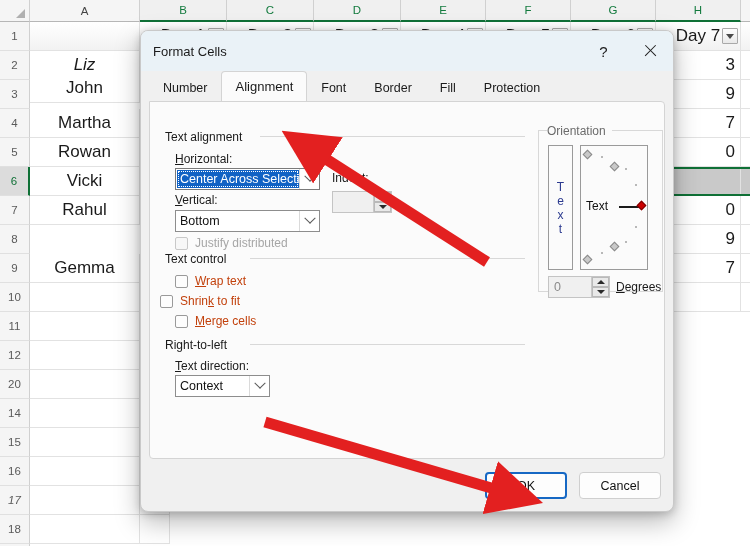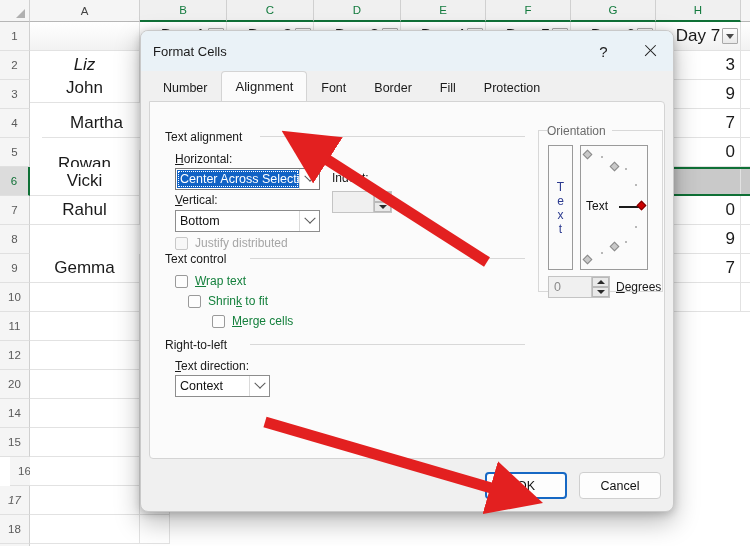--- a/index.html
+++ b/index.html
@@ -163,21 +163,21 @@
                   border-color: transparent transparent #2b2b2b transparent; }
   .spin .sb .dn { width: 0; height: 0; border-style: solid; border-width: 4px 4px 0 4px;
                   border-color: #2b2b2b transparent transparent transparent; }
 
   .chkrow { position: absolute; display: flex; align-items: center; }
   .chkbox {
     width: 13px; height: 13px; border: 1px solid #9a9a9a; background: #fdfdfd;
     border-radius: 2px; margin-right: 7px;
   }
   .chkbox.dim { border-color: #c8c8c8; background: #f7f7f7; }
-  .chklabel { font-size: 12px; color: #15803d; }
+  .chklabel { font-size: 12px; color: #c2410c; }
   .chklabel.dim { color: #a6a6a6; }
 
   
   .orient-box {
     position: absolute; border: 1px solid #d8d8d8; background: #fbfbfb;
   }
   .vert-text-box {
     position: absolute; border: 1px solid #9a9a9a; background: #fbfbfb;
     display: flex; flex-direction: column; align-items: center; justify-content: center;
   }
@@ -285,21 +285,21 @@
         </div>
       <div class="row-head" style="top:348px;height:29px;">
           <span>20</span>
         </div>
       <div class="row-head" style="top:377px;height:29px;">
           <span>14</span>
         </div>
       <div class="row-head" style="top:406px;height:29px;">
           <span>15</span>
         </div>
-      <div class="row-head" style="top:435px;height:29px;margin-left:10px;">
+      <div class="row-head" style="top:435px;height:29px;">
           <span>16</span>
         </div>
       <div class="row-head" style="top:464px;height:29px;font-style:italic;">
           <span>17</span>
         </div>
       <div class="row-head" style="top:493px;height:29px;">
           <span>18</span>
         </div>
       <div class="row-head" style="top:522px;height:29px;"></div>
     </div>
@@ -337,24 +337,24 @@
       <div class="filter-btn" style="left:522px;top:6px;"></div>
       <div class="filter-btn" style="left:607px;top:6px;"></div>
       <div class="filter-btn" style="left:692px;top:6px;"></div>
 
       <div class="gcell center" style="left:0;top:29px;width:110px;height:29px;font-style:italic;">
           <span>Liz</span>
         </div>
       <div class="gcell center" style="left:0;top:52px;width:110px;height:29px;">
           <span>John</span>
         </div>
-      <div class="gcell center" style="left:12px;top:87px;width:110px;height:29px;">
+      <div class="gcell center" style="left:0;top:87px;width:110px;height:29px;">
           <span>Martha</span>
         </div>
-      <div class="gcell center" style="left:0;top:128px;width:110px;height:29px;">
+      <div class="gcell center" style="left:0;top:116px;width:110px;height:29px;">
           <span>Rowan</span>
         </div>
       <div class="gcell center" style="left:0;top:145px;width:110px;height:29px;">
           <span>Vicki</span>
         </div>
       <div class="gcell center" style="left:0;top:174px;width:110px;height:29px;">
           <span>Rahul</span>
         </div>
       <div class="gcell center" style="left:0;top:232px;width:110px;height:29px;">
           <span>Gemma</span>
@@ -498,25 +498,25 @@
         <span class="chklabel dim">Justify distributed</span>
       </div>
 
       <div class="grouplabel" style="left:15px;top:150px;">Text control</div>
       <div class="grouprule" style="left:100px;top:156px;width:275px;"></div>
 
       <div class="chkrow" style="left:25px;top:172px;">
         <span class="chkbox"></span>
         <span class="chklabel"><u>W</u>rap text</span>
       </div>
-      <div class="chkrow" style="left:38px;top:192px;">
+      <div class="chkrow" style="left:10px;top:192px;">
         <span class="chkbox"></span>
         <span class="chklabel">Shrin<u>k</u> to fit</span>
       </div>
-      <div class="chkrow" style="left:25px;top:212px;margin-left:37px;">
+      <div class="chkrow" style="left:25px;top:212px;">
         <span class="chkbox"></span>
         <span class="chklabel"><u>M</u>erge cells</span>
       </div>
 
       <div class="grouplabel" style="left:15px;top:236px;">Right-to-left</div>
       <div class="grouprule" style="left:100px;top:242px;width:275px;"></div>
 
       <div class="fieldlabel" style="left:25px;top:257px;"><u>T</u>ext direction:</div>
       <div class="combo" style="left:25px;top:273px;width:95px;">
         <div class="ctext">Context</div>

